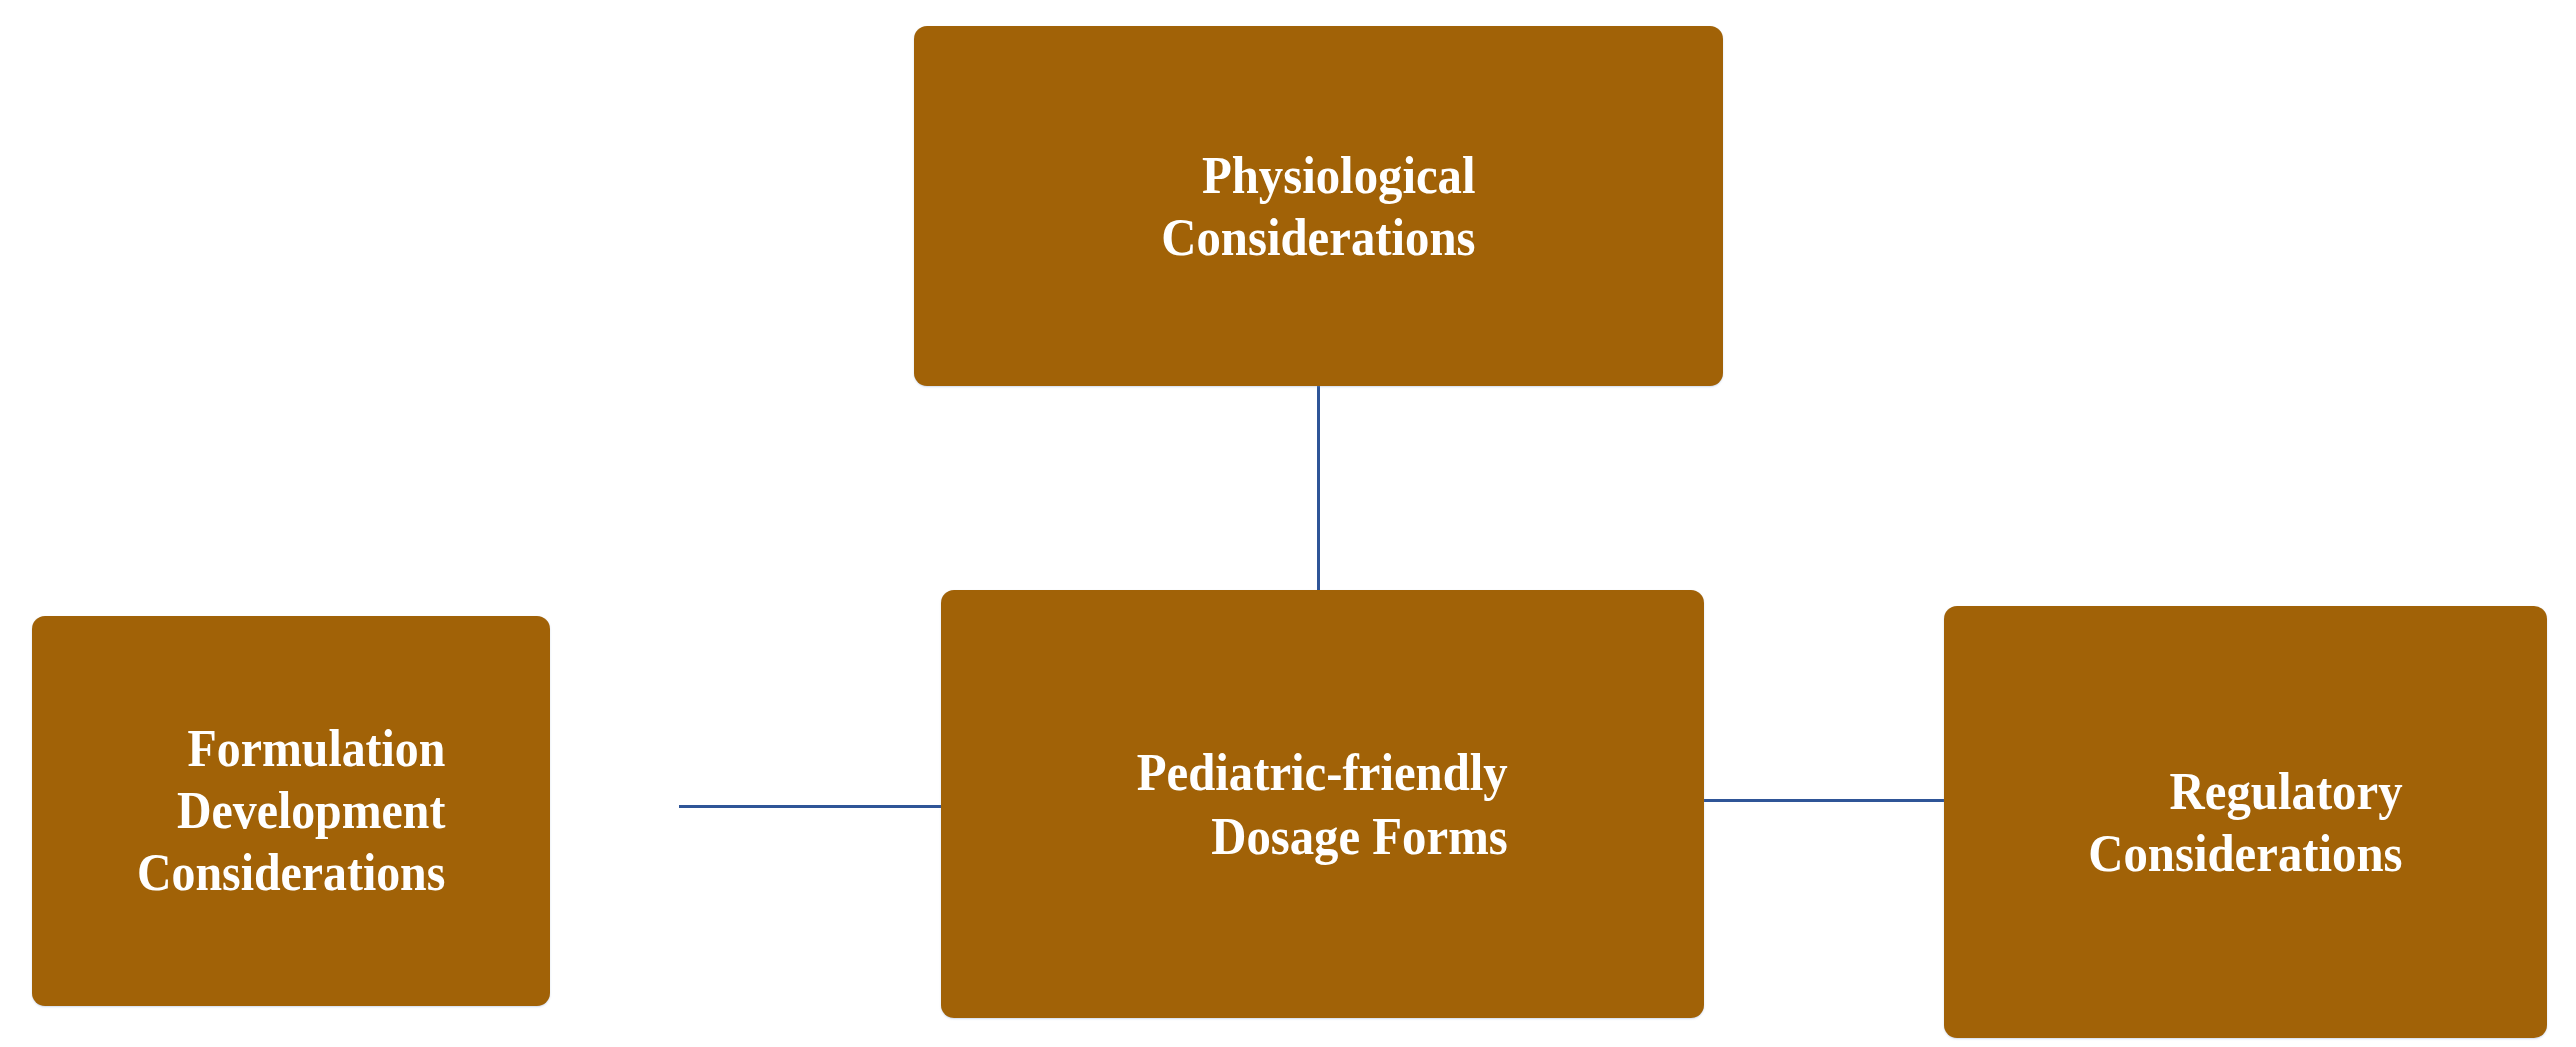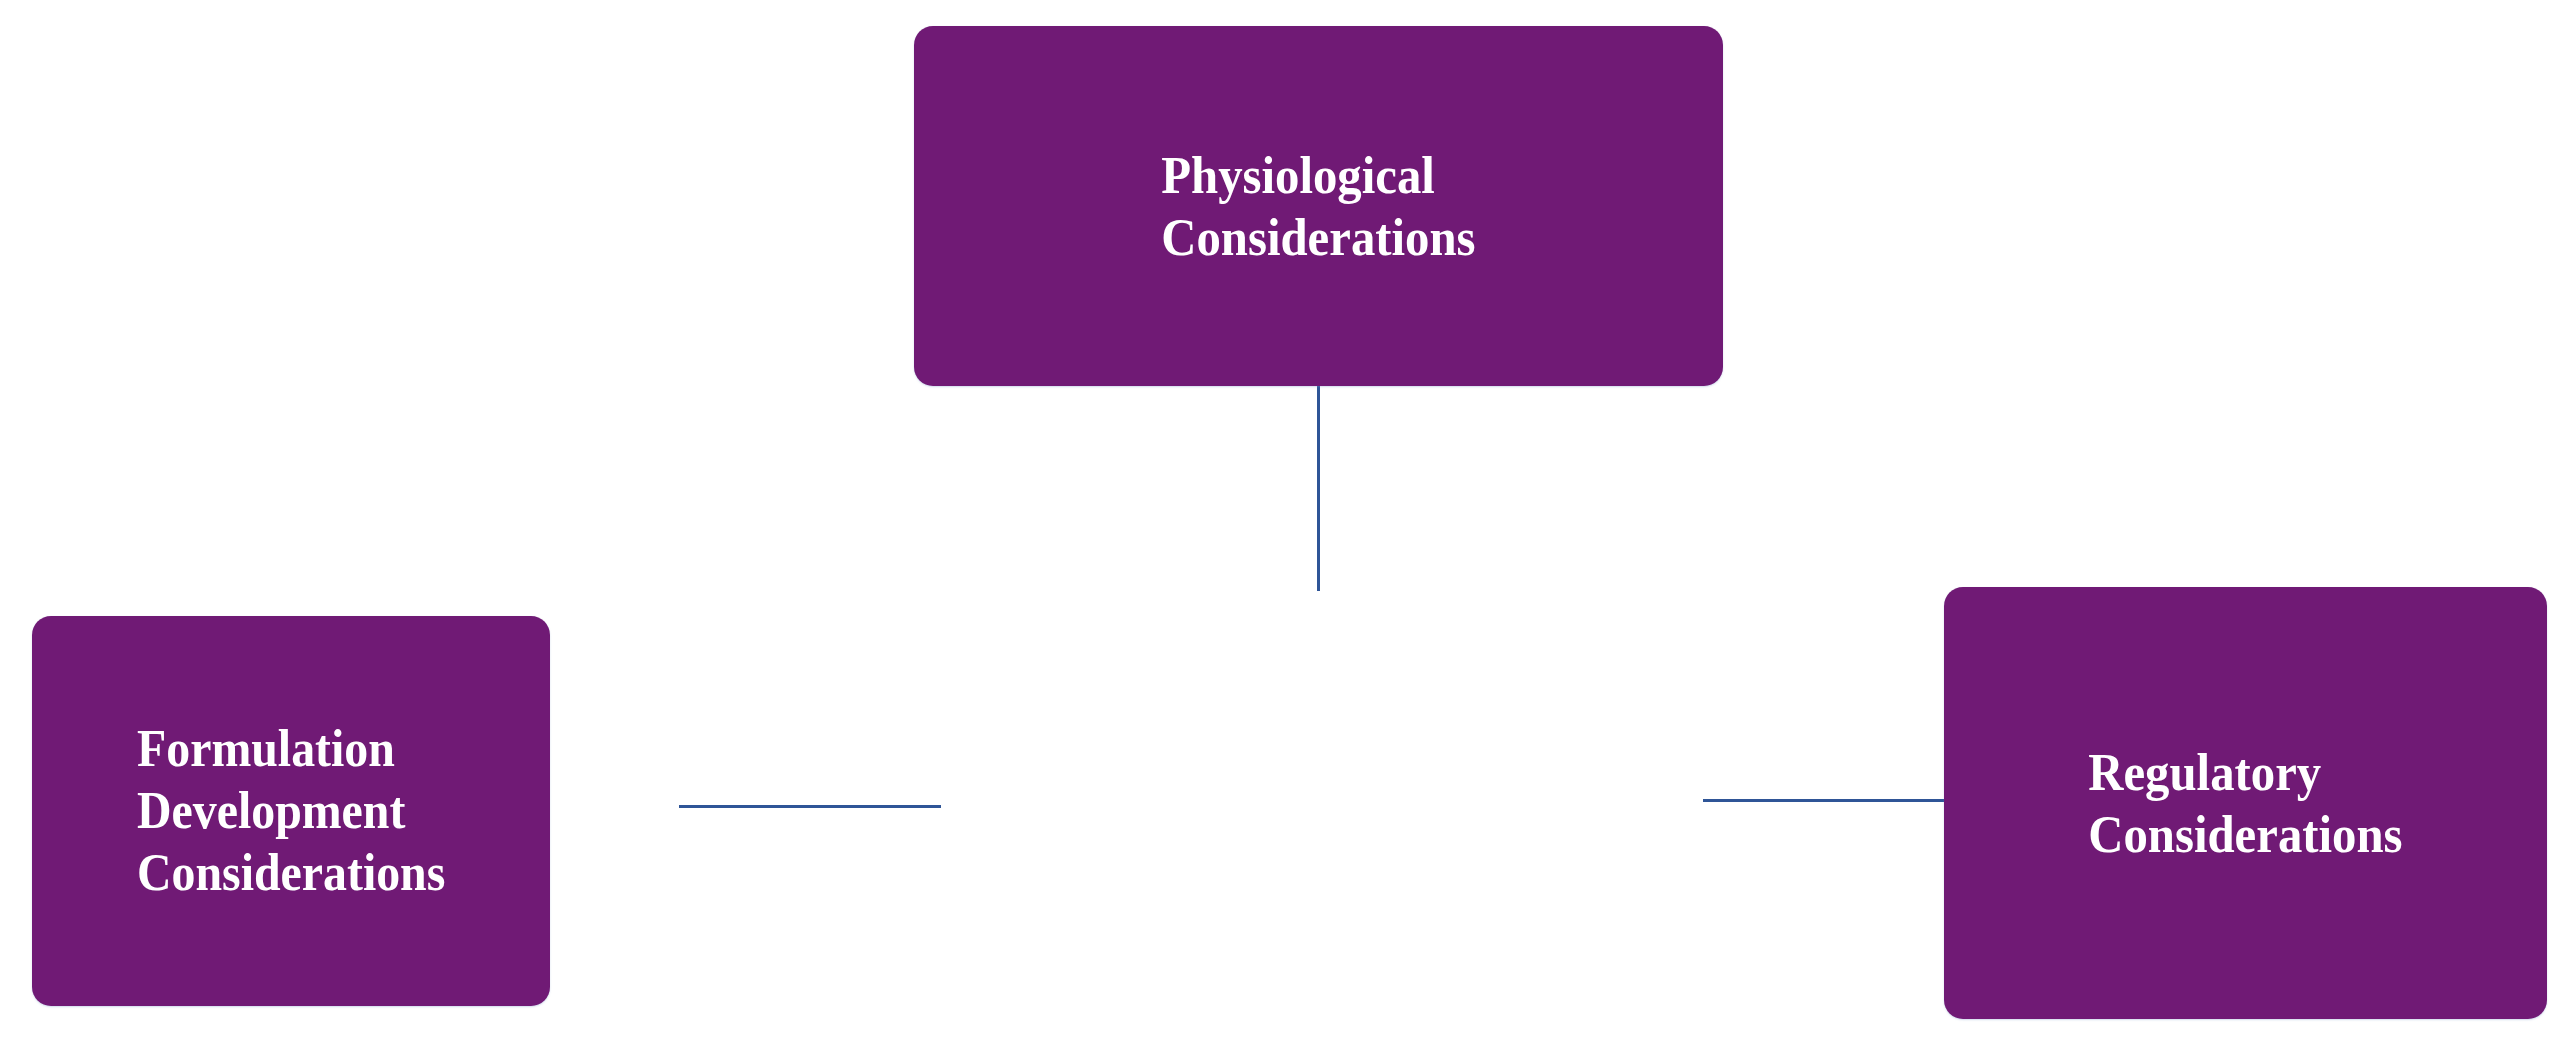--- a/index.html
+++ b/index.html
@@ -22,26 +22,26 @@
     position: absolute;
     background: #2F5597;
   }
   .connector.v { width: 2.9px; }
   .connector.h { height: 2.9px; }
 
   
   .node {
     position: absolute;
     box-sizing: border-box;
-    background: #701a75;
-    border-radius: 19px;
+    background: #a16207;
+    border-radius: 13px;
     display: flex;
     align-items: center;
     justify-content: center;
-    text-align: left;
+    text-align: right;
     color: #FFFFFF;
     box-shadow: 0 1px 1.9px rgba(120,150,200,0.35);
   }
   .node .label {
     font-weight: bold;
     color: #FFFFFF;
     letter-spacing: 0px;
     
     transform: scaleX(0.92);
     transform-origin: center center;
@@ -71,21 +71,21 @@
   #node-formulation {
     left: 32px;   top: 616px;
     width: 518px; height: 390px;
   }
   #node-formulation .label {
     font-size: 52px;
     line-height: 62px;
   }
 
   #node-regulatory {
-    left: 1944px; top: 587px;
+    left: 1944px; top: 606px;
     width: 603px; height: 432px;
   }
   #node-regulatory .label {
     font-size: 53px;
     line-height: 62px;
   }
 
   
   #connector-top-center { left: 1317px; top: 385px; height: 206px; }
   #connector-left-center { left: 679px; top: 805px; width: 262px; }
@@ -100,20 +100,24 @@
 
   <div class="connector h" id="connector-left-center"></div>
 
   <div class="connector h" id="connector-center-right"></div>
 
   <div class="node" id="node-physiological">
     <span class="label">Physiological
 Considerations</span>
   </div>
 
+  <div class="node" id="node-center">
+    <span class="label">Pediatric-friendly
+Dosage Forms</span>
+  </div>
 
   <div class="node" id="node-formulation">
     <span class="label">Formulation
 Development
 Considerations</span>
   </div>
 
   <div class="node" id="node-regulatory">
     <span class="label">Regulatory
 Considerations</span>

